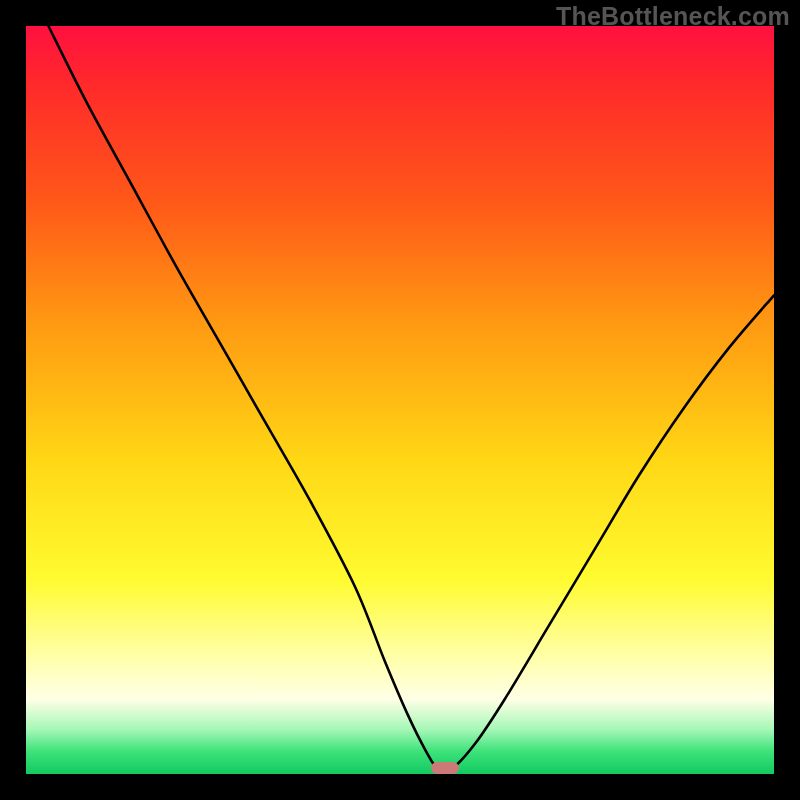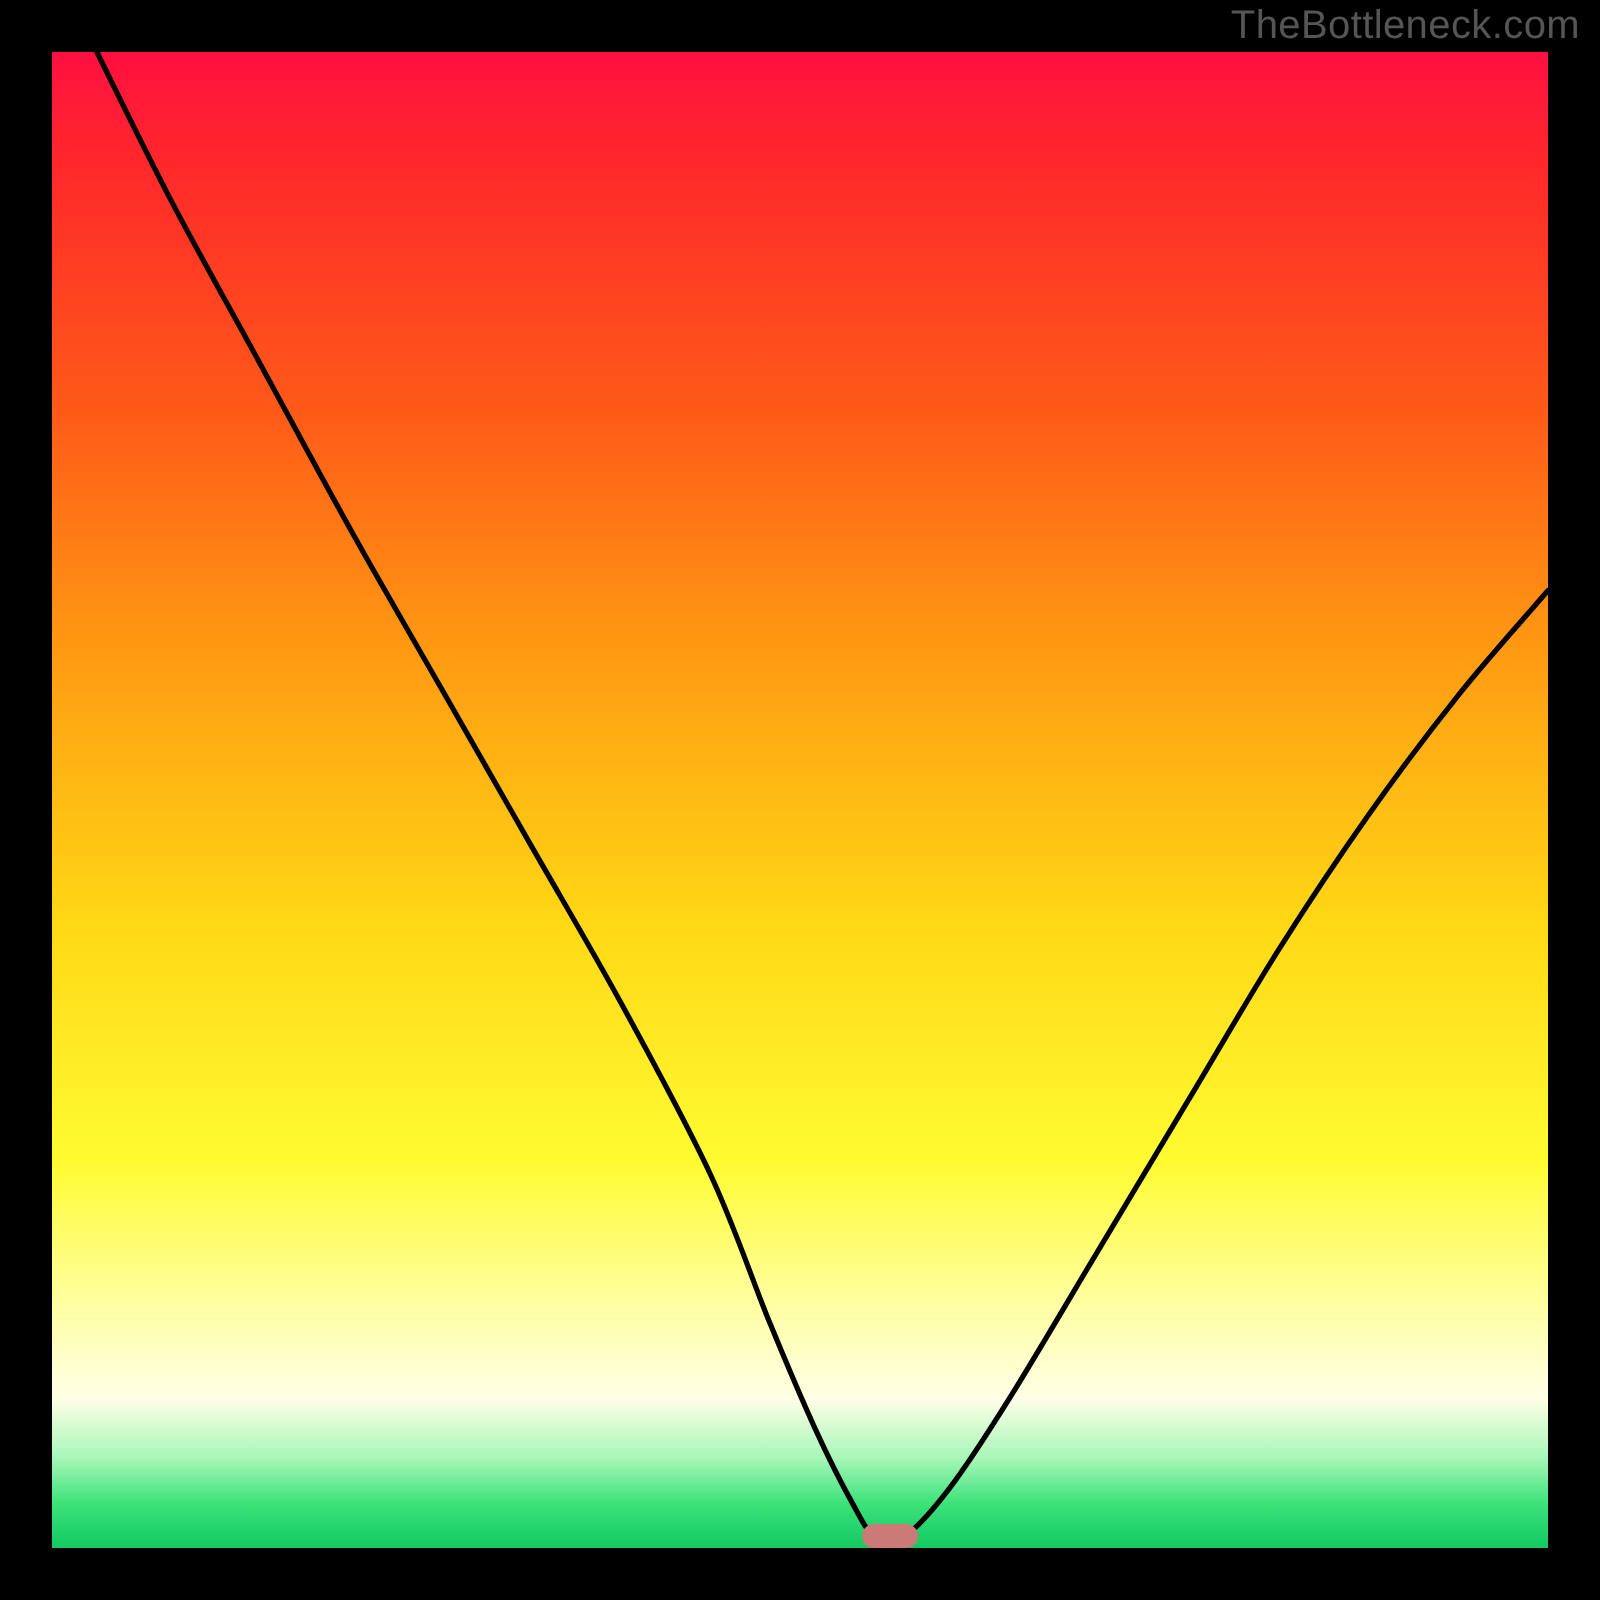--- a/index.html
+++ b/index.html
@@ -15,22 +15,22 @@
     position: relative;
     width: 800px;
     height: 800px;
     background: #000;
   }
   .watermark {
     position: absolute;
     top: 2px;
     right: 10px;
     color: #555;
-    font-size: 20px;
-    font-weight: 400;
+    font-size: 25px;
+    font-weight: 700;
     z-index: 50;
     letter-spacing: 0.2px;
   }
   .plot {
     position: absolute;
     left: 26px;
     top: 26px;
     width: 748px;
     height: 748px;
     background: linear-gradient(to bottom,

